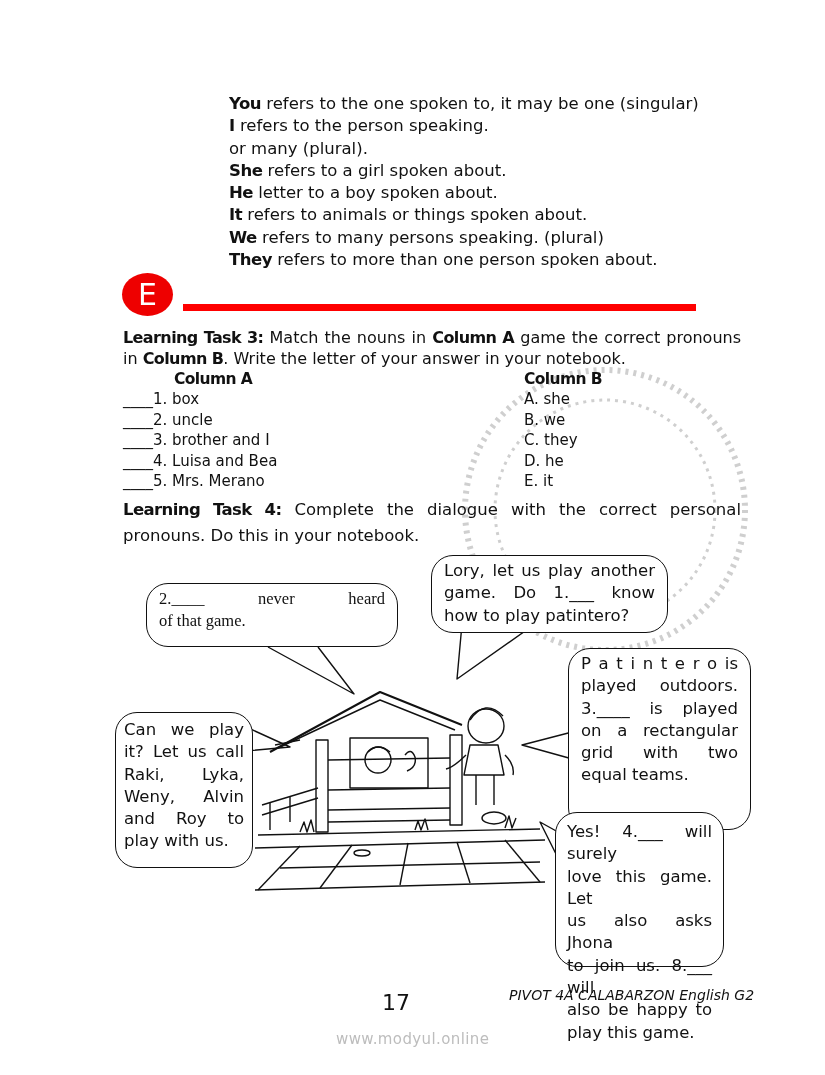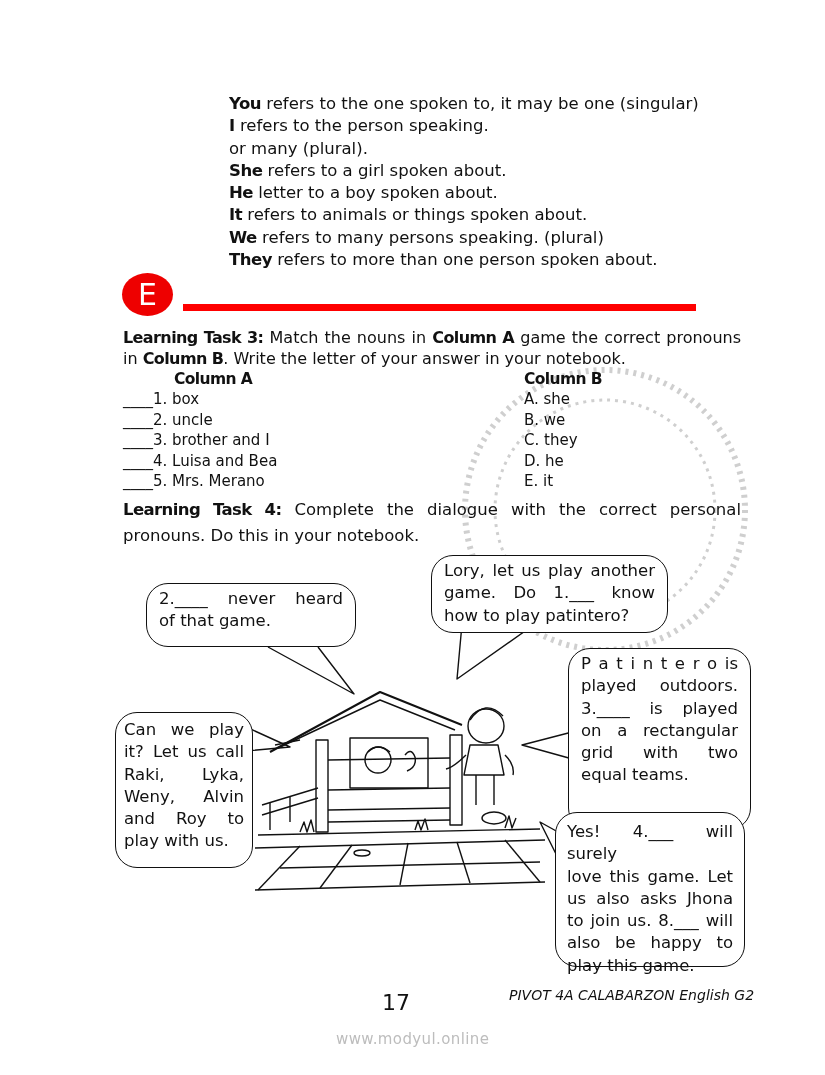--- a/index.html
+++ b/index.html
@@ -133,21 +133,21 @@
     <path d="M505 828 l4 -12 l3 12 l4 -10"></path>
   </g>
 </svg>
 
 <div class="bubble" style="left:431px;top:534px;width:237px;height:78px;margin-top:21px;">
   <div class="j">Lory, let us play another</div>
   <div class="j">game.  Do  1.___  know</div>
   <div>how to play patintero?</div>
 </div>
 
-<div class="bubble" style="left:146px;top:583px;width:210px;height:64px;">
+<div class="bubble" style="left:146px;top:583px;width:252px;height:64px;font-family:Liberation Serif, serif;">
   <div class="j">2.____   never   heard</div>
   <div>of that game.</div>
 </div>
 
 <div class="bubble" style="left:568px;top:648px;width:183px;height:182px;">
   <div class="j">P a t i n t e r o     is</div>
   <div class="j">played    outdoors.</div>
   <div class="j">3.____   is   played</div>
   <div class="j">on  a  rectangular</div>
   <div class="j">grid     with     two</div>
@@ -156,21 +156,21 @@
 
 <div class="bubble" style="left:115px;top:712px;width:138px;height:156px;padding:6px 8px;">
   <div class="j">Can  we  play</div>
   <div class="j">it? Let us call</div>
   <div class="j">Raki,      Lyka,</div>
   <div class="j">Weny,    Alvin</div>
   <div class="j">and   Roy   to</div>
   <div>play with us.</div>
 </div>
 
-<div class="bubble" style="left:555px;top:812px;width:190px;height:155px;padding:8px 11px;">
+<div class="bubble" style="left:555px;top:812px;width:169px;height:155px;padding:8px 11px;">
   <div class="j">Yes!  4.___  will surely</div>
   <div class="j">love  this  game.  Let</div>
   <div class="j">us  also  asks  Jhona</div>
   <div class="j">to  join  us.  8.___  will</div>
   <div class="j">also   be   happy   to</div>
   <div>play this game.</div>
 </div>
 
 <div class="abs footer-page">17</div>
 <div class="abs footer-title">PIVOT 4A CALABARZON English G2</div>

